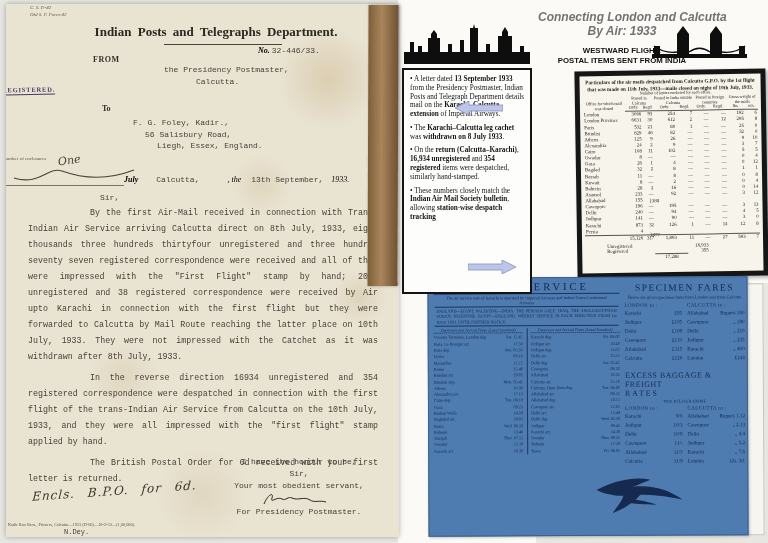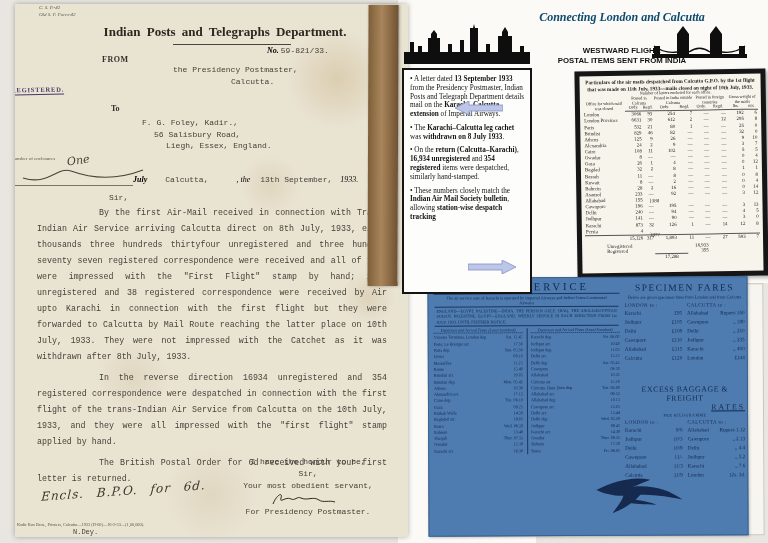--- a/index.html
+++ b/index.html
@@ -7,39 +7,39 @@
           font-family:"Liberation Serif",serif;}
   .canvas *{box-sizing:border-box;}
 
   
   .mid-sheet{position:absolute;left:398px;top:0;width:138px;height:543px;background:#fbfaf7;z-index:1;}
   .air-sheet{position:absolute;left:534px;top:0;width:234px;height:283px;background:#fbfaf7;z-index:1;}
   .backing{position:absolute;left:434px;top:284px;width:330px;height:252px;background:#f6f5ef;
            border:1px solid #c8c5bc;transform:rotate(-0.3deg);z-index:2;}
 
   
-  .letter{position:absolute;left:15px;top:4px;width:393px;height:533px;z-index:2;overflow:hidden;
+  .letter{position:absolute;left:6px;top:4px;width:393px;height:533px;z-index:2;overflow:hidden;
     background:#e9e3d2;
     background-image:
       radial-gradient(circle at 82% 14%,rgba(165,120,45,.20),transparent 9%),
       radial-gradient(circle at 65% 34%,rgba(165,120,45,.12),transparent 7%),
       radial-gradient(circle at 30% 70%,rgba(150,110,40,.10),transparent 8%),
       radial-gradient(circle at 90% 55%,rgba(150,110,40,.14),transparent 6%),
       radial-gradient(circle at 50% 92%,rgba(150,110,40,.10),transparent 9%);
     box-shadow:0 0 5px rgba(0,0,0,.3);}
   .letter .typed{font-family:"Liberation Mono",monospace;color:#47413a;}
   .corner-note{position:absolute;left:24px;top:1px;font-size:5px;font-style:italic;color:#5a544a;line-height:1.3;}
   .lt-title{position:absolute;left:40px;top:20px;width:340px;text-align:center;
             font-weight:bold;font-size:13px;color:#2c2820;word-spacing:3px;}
   .title-rule{position:absolute;left:158px;top:40px;width:118px;border-top:1px solid #4a443a;}
   .no-line{position:absolute;left:252px;top:42px;font-size:8px;}
   .no-line .printed{font-weight:bold;font-style:italic;}
   .from-label{position:absolute;left:87px;top:51px;font-size:8px;font-weight:bold;letter-spacing:.5px;color:#33302a;}
   .from-lines{position:absolute;left:158px;top:60px;font-size:8px;line-height:1.45;}
-  .from-lines .ind{margin-left:58px;}
+  .from-lines .ind{margin-left:32px;}
   .reg-stamp{position:absolute;left:-4px;top:82px;font-size:6.5px;font-weight:bold;letter-spacing:.8px;
              color:#453a68;border-bottom:1px solid #453a68;padding-bottom:1px;transform:rotate(-1deg);}
   .to-label{position:absolute;left:96px;top:100px;font-size:8px;font-weight:bold;color:#33302a;}
   .to-lines{position:absolute;left:127px;top:113px;font-size:8px;line-height:1.45;}
   .to-lines .i1{margin-left:12px;}
   .to-lines .i2{margin-left:24px;}
   .encl-label{position:absolute;left:-4px;top:152px;font-size:5px;color:#5a544a;}
   .one-note{position:absolute;left:52px;top:150px;font-size:11px;font-style:italic;color:#46403a;
             font-family:"DejaVu Serif",serif;transform:rotate(-8deg);}
   .one-flourish{position:absolute;left:6px;top:158px;z-index:1;}
@@ -73,22 +73,22 @@
   .fact-box{position:absolute;left:402px;top:68px;width:130px;height:226px;z-index:5;
             background:#fdfdfb;border:2px solid #141414;padding:5px 6px;
             font-size:7.2px;line-height:1.22;color:#141414;overflow:hidden;}
   .fact-box p{margin:0 0 5px 0;}
   .arrow{position:absolute;z-index:6;}
   .arrow-left{left:455px;top:101px;}
   .arrow-right{left:468px;top:260px;}
 
   
   .air-title{position:absolute;left:538px;top:10px;width:168px;text-align:center;z-index:4;
-             font-family:Liberation Serif, serif;font-weight:bold;font-style:italic;
-             font-size:12px;line-height:1.2;color:#0c4a6e;white-space:nowrap;}
+             font-family:Liberation Sans, sans-serif;font-weight:bold;font-style:italic;
+             font-size:12px;line-height:1.2;color:#737373;white-space:nowrap;}
   .bridge{position:absolute;left:652px;top:24px;z-index:4;}
   .westward{position:absolute;left:538px;top:46px;width:168px;text-align:center;z-index:4;
             font-family:"Liberation Sans",sans-serif;font-weight:bold;font-size:7.8px;line-height:1.25;color:#111;}
 
   
   .mail-frame{position:absolute;left:576px;top:70px;width:191px;height:207px;background:#161616;
               padding:5px;transform:rotate(-0.9deg);z-index:3;box-shadow:2px 2px 4px rgba(0,0,0,.3);}
   .mail-inner{position:relative;width:100%;height:100%;background:#f7f4ec;padding:3px 3px;color:#26231d;overflow:hidden;}
   .mt-cap1{font-size:5.2px;font-weight:bold;text-align:center;line-height:1.25;}
   .mt{width:100%;border-collapse:collapse;font-family:"Liberation Serif",serif;font-size:4.9px;color:#26231d;}
@@ -120,22 +120,22 @@
   .tt-col2{border-left:.6px solid #1c355f;padding-left:3px;}
   .tt-head{font-size:4px;font-style:italic;text-align:center;border-bottom:.5px dotted #1c355f;margin-bottom:1px;line-height:1.2;}
   .tt-col .pair{display:flex;justify-content:space-between;font-size:4.2px;line-height:1.5;white-space:nowrap;overflow:hidden;}
   .bc-right{position:absolute;left:196px;top:5px;width:120px;height:250px;}
   .sf-head{text-align:center;font-size:9.5px;letter-spacing:1.5px;}
   .sf-sub{font-size:4.4px;text-align:center;line-height:1.2;margin:2px 2px 3px 2px;}
   .fares-wrap{display:flex;gap:5px;}
   .f-col{flex:1;min-width:0;}
   .f-label{font-size:5px;letter-spacing:.4px;margin-bottom:1px;}
   .f-col .pair{display:flex;justify-content:space-between;font-size:5.2px;line-height:1.7;white-space:nowrap;}
-  .ex-head{margin-top:23px;text-align:center;font-size:7.8px;letter-spacing:.6px;}
-  .ex-head2{text-align:right;font-size:7.8px;letter-spacing:2px;text-decoration:underline;}
+  .ex-head{margin-top:9px;text-align:left;font-size:7.8px;letter-spacing:.6px;}
+  .ex-head2{text-align:left;font-size:7.8px;letter-spacing:2px;}
   .ex-sub{text-align:center;font-size:4px;letter-spacing:.5px;margin:1px 0 2px 0;}
   .bird{position:absolute;left:165px;top:196px;}
 </style>
 </head>
 <body>
 
 <div class="canvas">
 
   <div class="mid-sheet"></div>
   <div class="air-sheet"></div>
@@ -143,21 +143,21 @@
 
   <div class="letter">
     <div class="corner-note">
       <div>C. S. P.-42</div>
       <div>Old S. F. Form-42</div>
     </div>
     <div class="lt-title">Indian Posts and Telegraphs Department.</div>
     <div class="title-rule"></div>
     <div class="no-line">
       <span class="printed">No.</span>
-      <span class="typed">59-821/33.</span>
+      <span class="typed">32-446/33.</span>
     </div>
     <div class="from-label">FROM</div>
     <div class="from-lines typed">
       <div>the Presidency Postmaster,</div>
       <div class="ind">Calcutta.</div>
     </div>
     <div class="reg-stamp">REGISTERED.</div>
     <div class="to-label">To</div>
     <div class="to-lines typed">
       <div>F. G. Foley, Kadir.,</div>
@@ -210,20 +210,21 @@
   </div>
   <svg class="arrow arrow-left" width="48" height="14" viewBox="0 0 48 14">
     <polygon points="48,4 14,4 14,0 0,7 14,14 14,10 48,10" fill="#bcc6e8" stroke="#8891c0" stroke-width="0.8"></polygon>
   </svg>
   <svg class="arrow arrow-right" width="48" height="14" viewBox="0 0 48 14">
     <polygon points="0,4 34,4 34,0 48,7 34,14 34,10 0,10" fill="#bcc6e8" stroke="#8891c0" stroke-width="0.8"></polygon>
   </svg>
 
   <div class="air-title">
     <div>Connecting London and Calcutta</div>
+    <div>By Air: 1933</div>
   </div>
   <svg class="bridge" width="95" height="36" viewBox="0 0 95 36">
     <path fill="#0e0e0e" d="M0,30 L95,30 L95,34 L0,34 Z"></path>
     <path fill="#0e0e0e" d="M2,30 L2,22 L8,22 L8,30 Z M87,30 L87,22 L93,22 L93,30 Z"></path>
     <path fill="#0e0e0e" d="M25,30 L25,10 L28,6 L31,2 L34,6 L37,10 L37,30 Z"></path>
     <path fill="#0e0e0e" d="M58,30 L58,10 L61,6 L64,2 L67,6 L70,10 L70,30 Z"></path>
     <path d="M2,22 C10,28 18,29 25,28" fill="none" stroke="#0e0e0e" stroke-width="1.4"></path>
     <path d="M37,28 C44,23 51,23 58,28" fill="none" stroke="#0e0e0e" stroke-width="1.4"></path>
     <path d="M70,28 C77,29 85,28 93,22" fill="none" stroke="#0e0e0e" stroke-width="1.4"></path>
   </svg>

